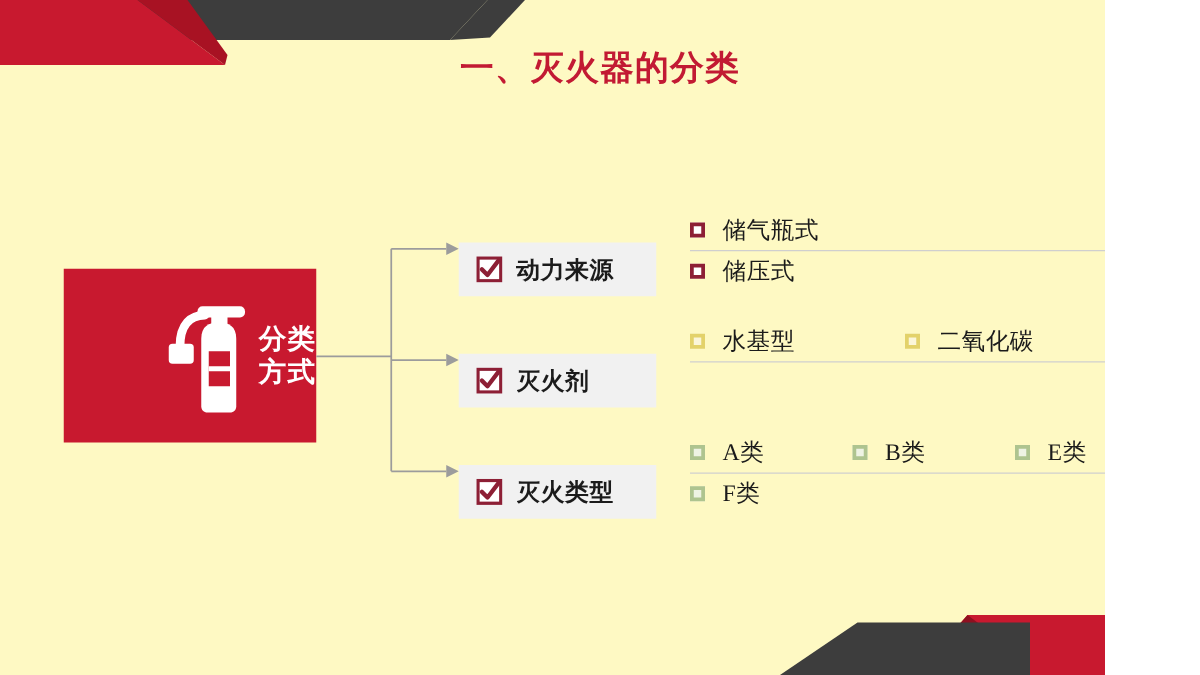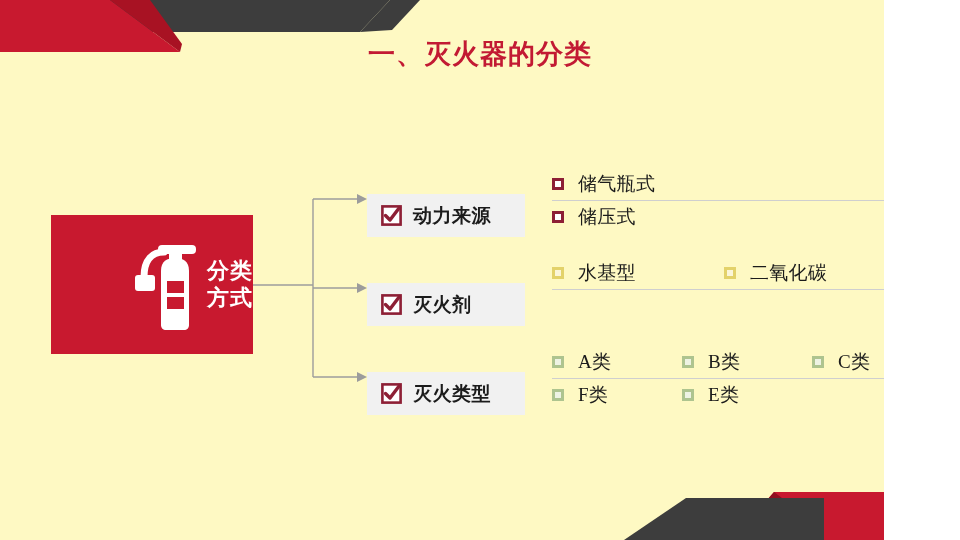--- a/index.html
+++ b/index.html
@@ -282,27 +282,23 @@
       <div class="opt">
         <span class="bullet green"></span>
         <span class="opt-label">A类</span>
       </div>
       <div class="opt">
         <span class="bullet green"></span>
         <span class="opt-label">B类</span>
       </div>
       <div class="opt">
         <span class="bullet green"></span>
-        <span class="opt-label">C类</span>
+        <span class="opt-label">E类</span>
       </div>
       <div class="opt">
         <span class="bullet green"></span>
         <span class="opt-label">F类</span>
       </div>
-      <div class="opt">
-        <span class="bullet green"></span>
-        <span class="opt-label">E类</span>
-      </div>
       <div class="opt-divider" style="top:33px;width:398px;"></div>
     </div>
   </div>
 
 </div>
 
 </body></html>

